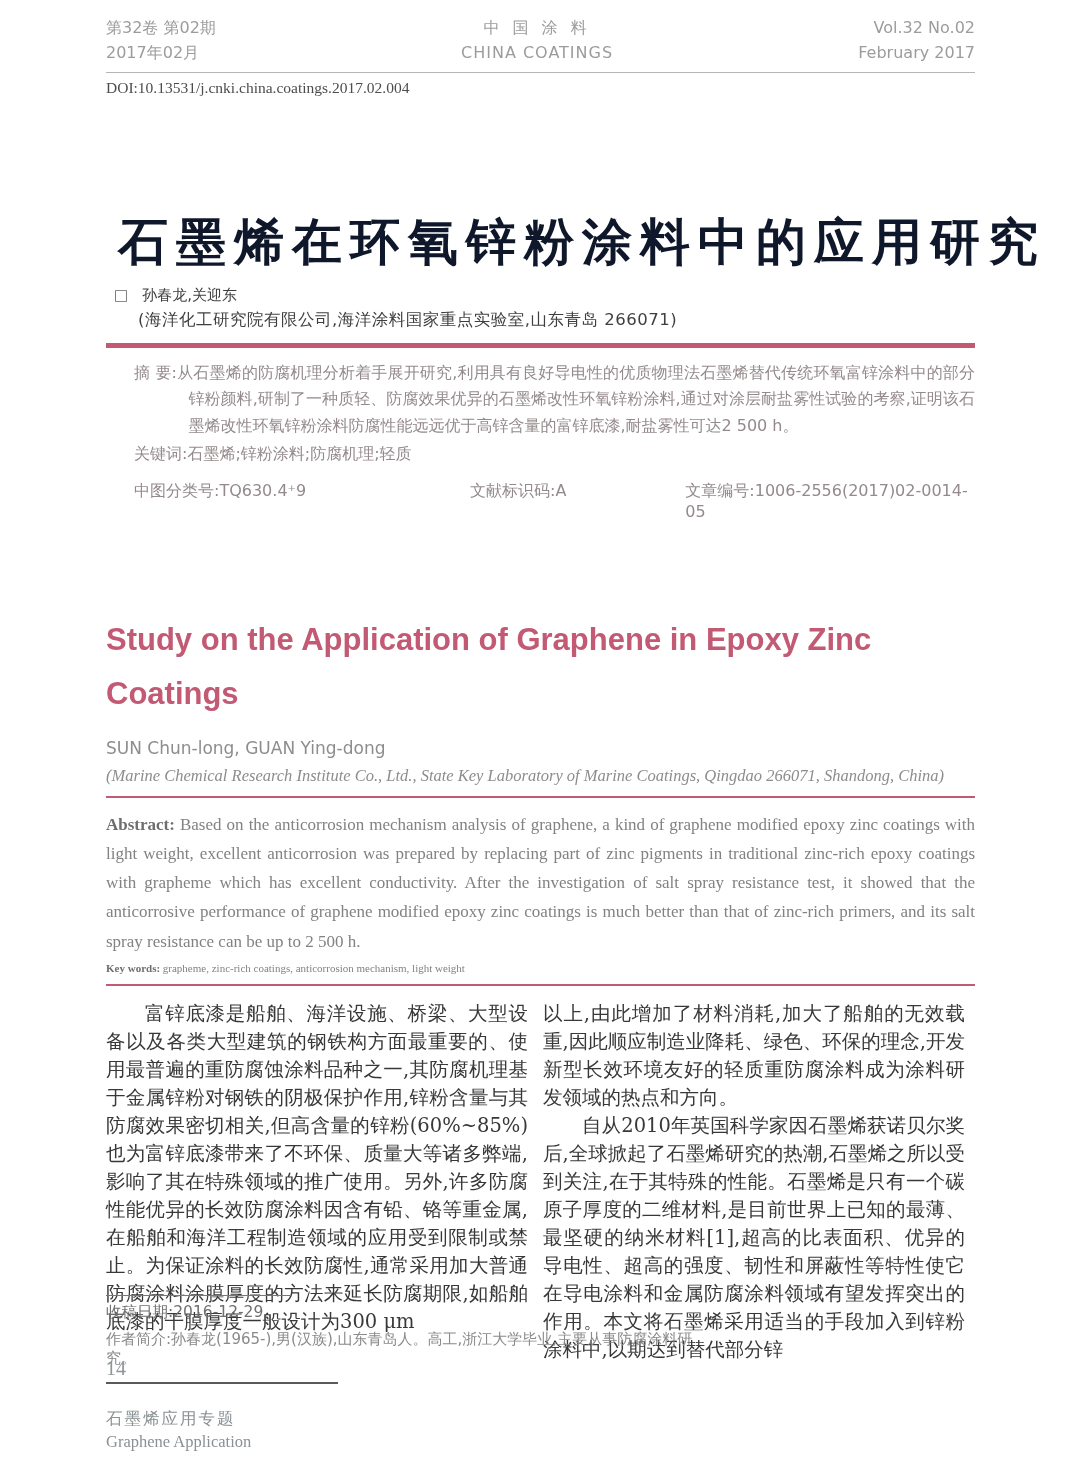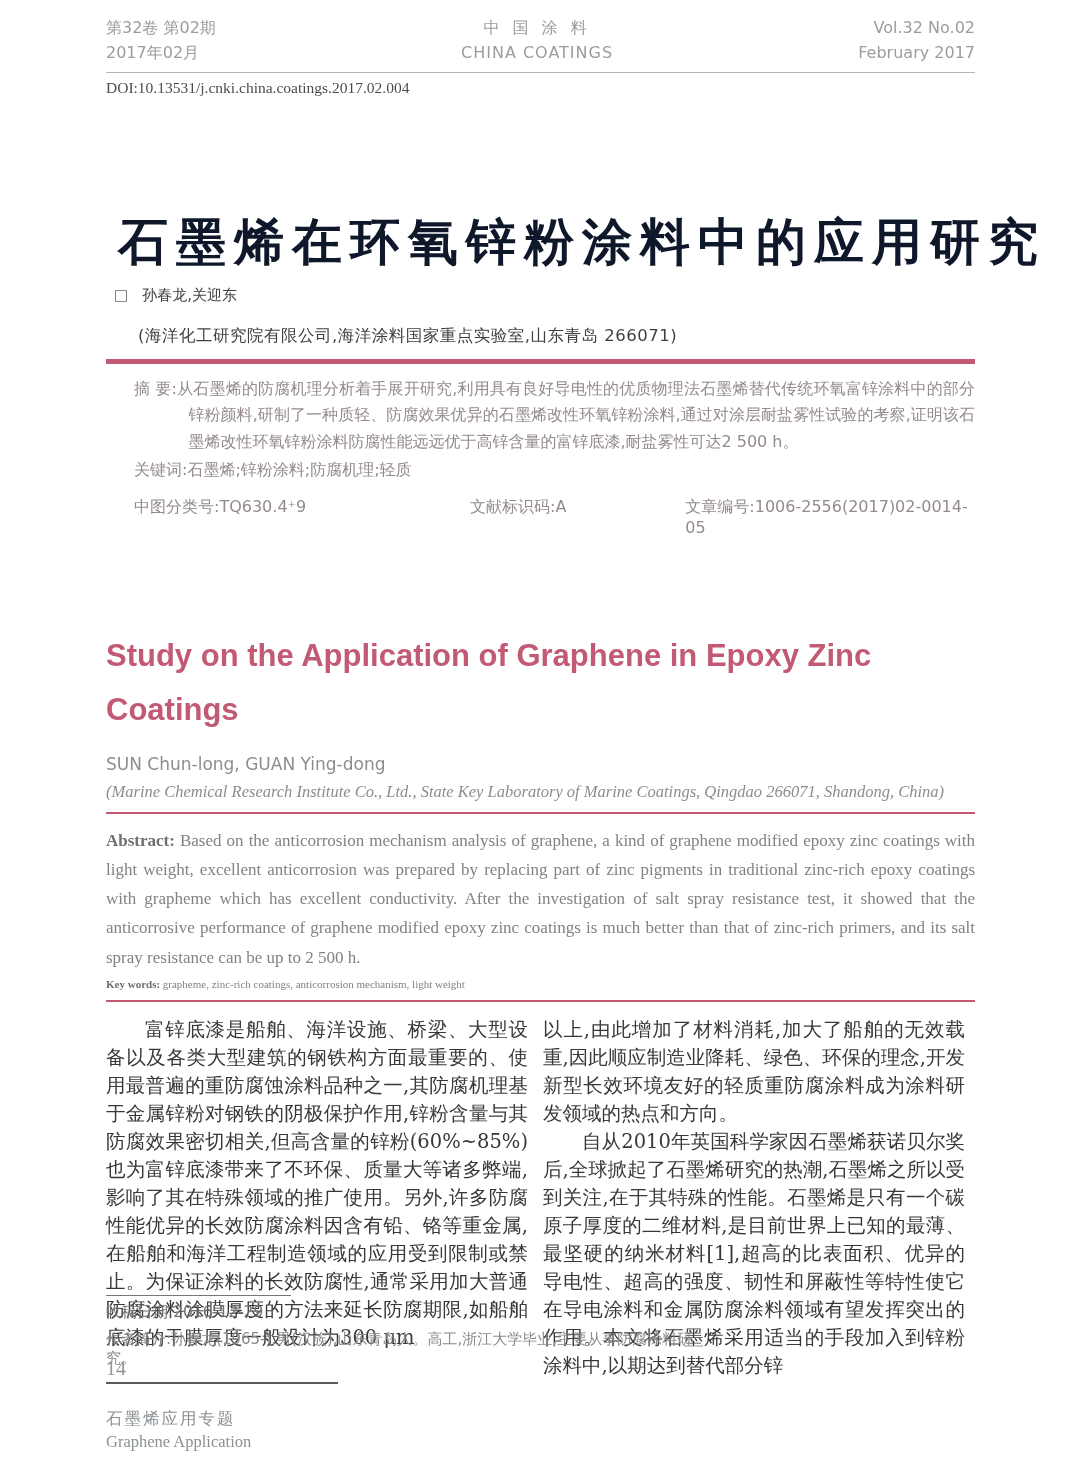--- a/index.html
+++ b/index.html
@@ -12,21 +12,21 @@
   .jheader .c{text-align:center;letter-spacing:4px;}
   .jheader .c .en{letter-spacing:1px;}
   .jheader .r{text-align:right;}
   .hrule{border:none;border-top:1px solid #b5b5b5;margin:6px 0 0 0;}
   .doi{font-family:"Liberation Serif","DejaVu Serif",serif;color:#4c4c4c;font-size:15.5px;margin-top:6px;}
 
   
   .title-zh{margin-top:118px;color:#0f172a;font-size:50px;font-weight:bold;letter-spacing:8px;line-height:1.1;white-space:nowrap;margin-left:12px;}
   .authors-zh{margin-top:16px;color:#3f3f3f;font-size:15px;margin-left:8px;}
   .authors-zh .box{margin-right:14px;color:#6a6a6a;}
-  .affil-zh{margin-top:20px;color:#3f3f3f;font-size:16.5px;margin-left:32px;letter-spacing:0.5px;}
+  .affil-zh{margin-top:4px;color:#3f3f3f;font-size:16.5px;margin-left:32px;letter-spacing:0.5px;}
   .thickrule{height:5px;background:#c25a74;margin-top:12px;}
 
   
   .abs-zh{margin-top:12px;margin-left:28px;color:#948a8c;font-size:16px;line-height:1.68;}
   .abs-zh .hang{padding-left:3.4em;text-indent:-3.4em;text-align:justify;}
   .kw-zh{margin-top:4px;margin-left:28px;color:#948a8c;font-size:16px;}
   .clc-row{display:flex;margin-top:16px;margin-left:28px;color:#948a8c;font-size:16px;}
   .clc-row .seg1{width:322px;}
   .clc-row .seg2{width:225px;margin-left:28px;}
 

